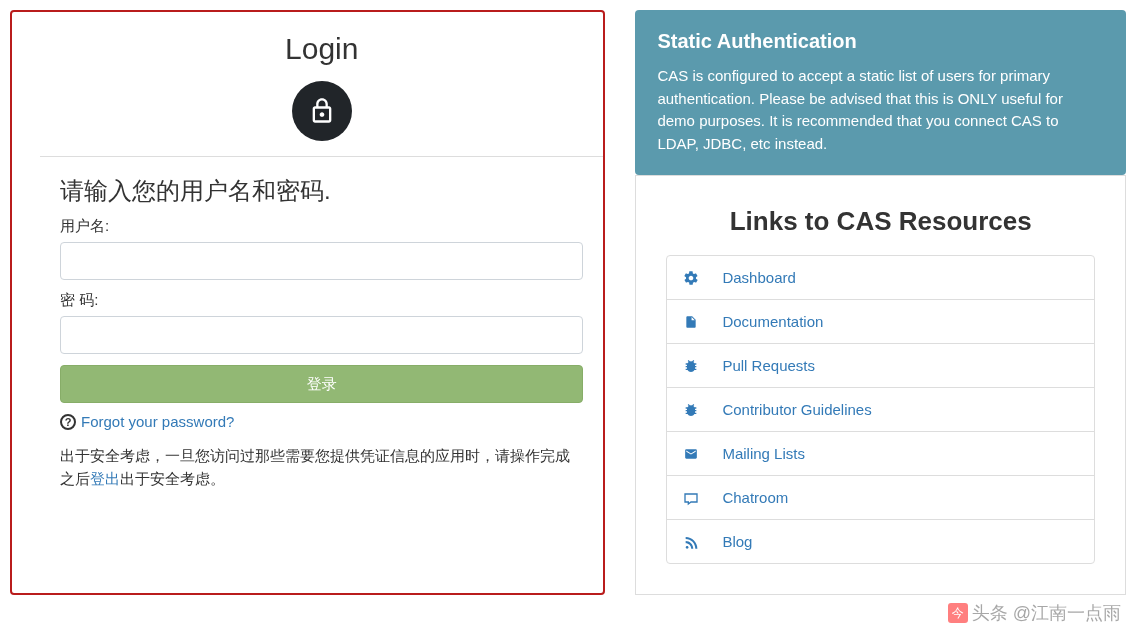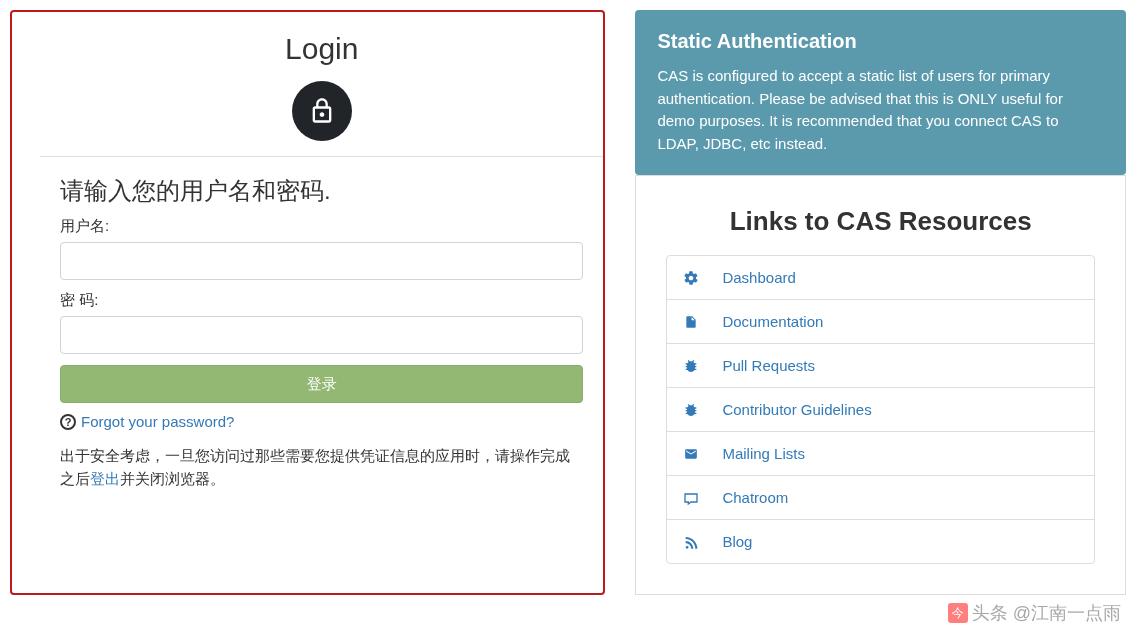--- a/index.html
+++ b/index.html
@@ -223,21 +223,21 @@
       <div class="form-group">
         <label class="form-label">密  码:</label>
         <input type="password" class="form-control" style="">
       </div>
       <button class="btn-submit">登录</button>
       <div class="forgot-row">
         <span class="question-circle">?</span>
         <a class="forgot-link">Forgot your password?</a>
       </div>
       <div class="security-notice">
-        <span>出于安全考虑，一旦您访问过那些需要您提供凭证信息的应用时，请操作完成之后</span><a>登出</a><span>并关闭浏览器。</span>
+        <span>出于安全考虑，一旦您访问过那些需要您提供凭证信息的应用时，请操作完成之后</span><a>登出</a><span>出于安全考虑。</span>
       </div>
     </div>
   </div>
 
   <div class="right-panel">
     <div class="alert-box">
       <div class="alert-title">Static Authentication</div>
       <div class="alert-text">CAS is configured to accept a static list of users for primary authentication. Please be advised that this is ONLY useful for demo purposes. It is recommended that you connect CAS to LDAP, JDBC, etc instead.</div>
     </div>
     <div class="resources-panel">

